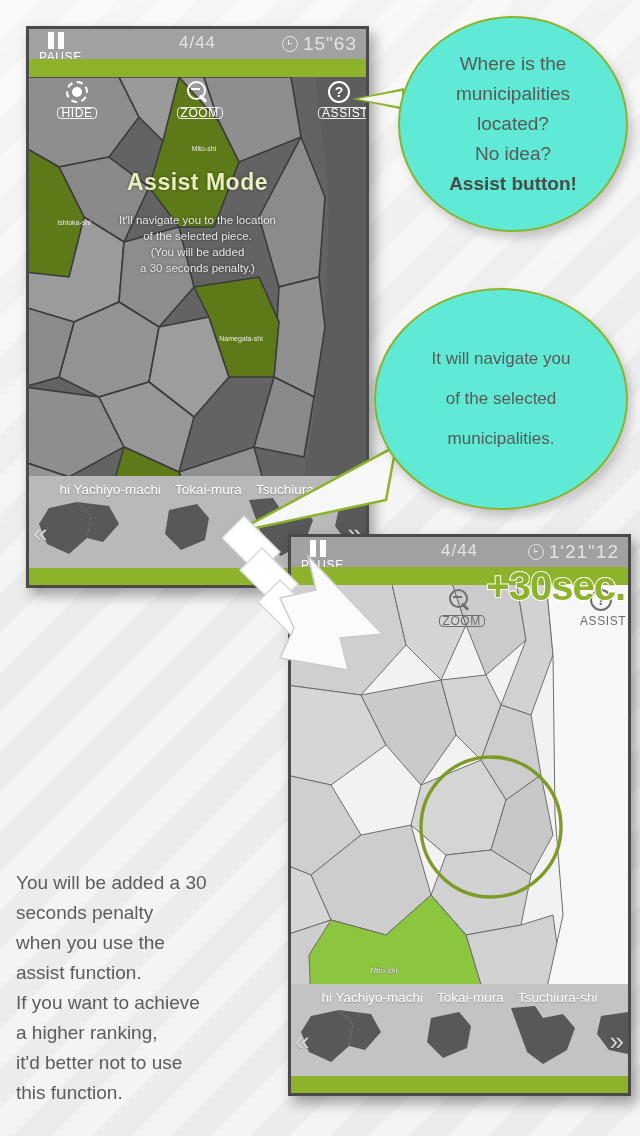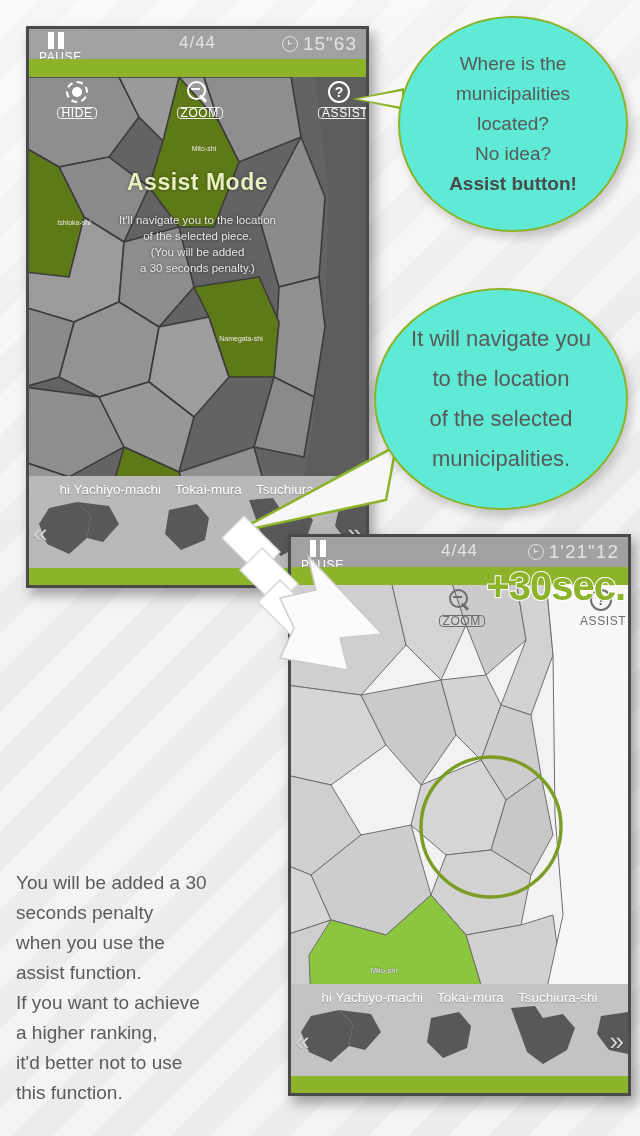--- a/index.html
+++ b/index.html
@@ -153,21 +153,21 @@
   .bubble{
     position:absolute;border:2px solid #8cb32a;background:#5eead4;border-radius:50%;
     box-shadow:4px 6px 10px rgba(0,0,0,.18);
     display:flex;align-items:center;justify-content:center;text-align:center;
   }
   .bubble .txt{color:#595959;}
   #bubble1{left:398px;top:16px;width:226px;height:212px;}
   #bubble1 .txt{font-size:19px;line-height:30px;}
   #bubble1 b{color:#4a4a4a;margin-top:44px;}
   #bubble2{left:374px;top:288px;width:250px;height:218px;}
-  #bubble2 .txt{font-size:22px;line-height:40px;}
+  #bubble2 .txt{font-size:17px;line-height:40px;}
 
   .tail{position:absolute;width:0;height:0;}
   
   #tail1{
     left:352px;top:88px;
     border-top:11px solid transparent;border-bottom:11px solid transparent;
     border-right:52px solid #8cb32a;
   }
   #tail1 .inner{
     position:absolute;left:6px;top:-8px;
@@ -418,21 +418,20 @@
     <div><b>Assist button!</b></div>
   </div>
 </div>
 
 <svg id="tail2" class="tail" viewBox="0 0 160 92">
   <polygon points="160,6 150,60 0,92" fill="#f7f7f7" stroke="#8cb32a" stroke-width="2.5"></polygon>
 </svg>
 <div class="bubble" id="bubble2">
   <div class="txt">
     <div>It will navigate you</div>
-    <div>to the location</div>
     <div>of the selected</div>
     <div>municipalities.</div>
   </div>
 
 </div>
 
 <svg class="arrowgrp" viewBox="0 0 180 180">
   <g fill="#ffffff" stroke="#d8d8d8" stroke-width="1.5">
     <polygon points="0,40 22,18 58,54 36,76"></polygon>
     <polygon points="18,72 40,50 76,86 54,108"></polygon>

